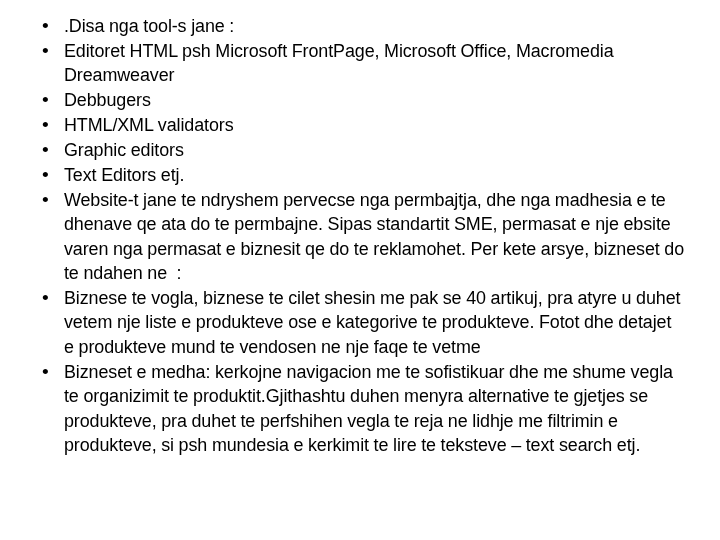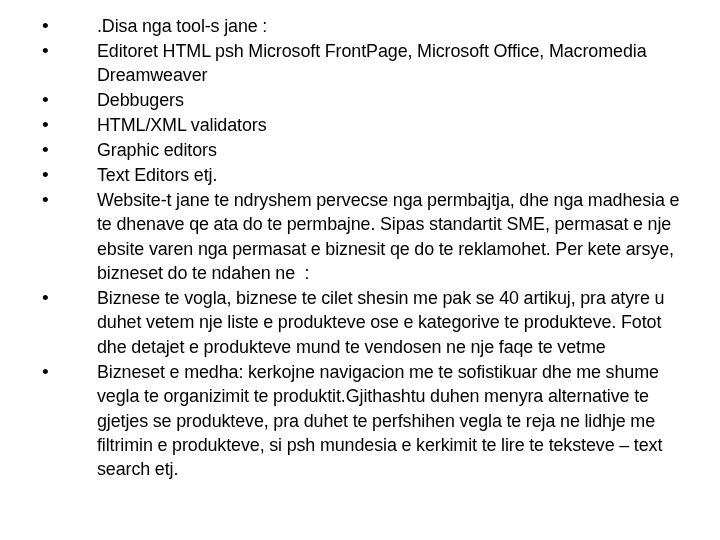--- a/index.html
+++ b/index.html
@@ -54,21 +54,20 @@
     width: 14px;
     color: #000000;
     font-size: 19.2px;
     line-height: 24.4px;
     text-align: left;
   }
 
   .bullet-text {
     display: block;
     white-space: pre-wrap;
-    margin-left: 33px;
   }
 
   
   .squeeze {
     display: inline-block;
     transform: scaleX(0.935);
     transform-origin: left center;
     width: 107%;
   }
 </style>

